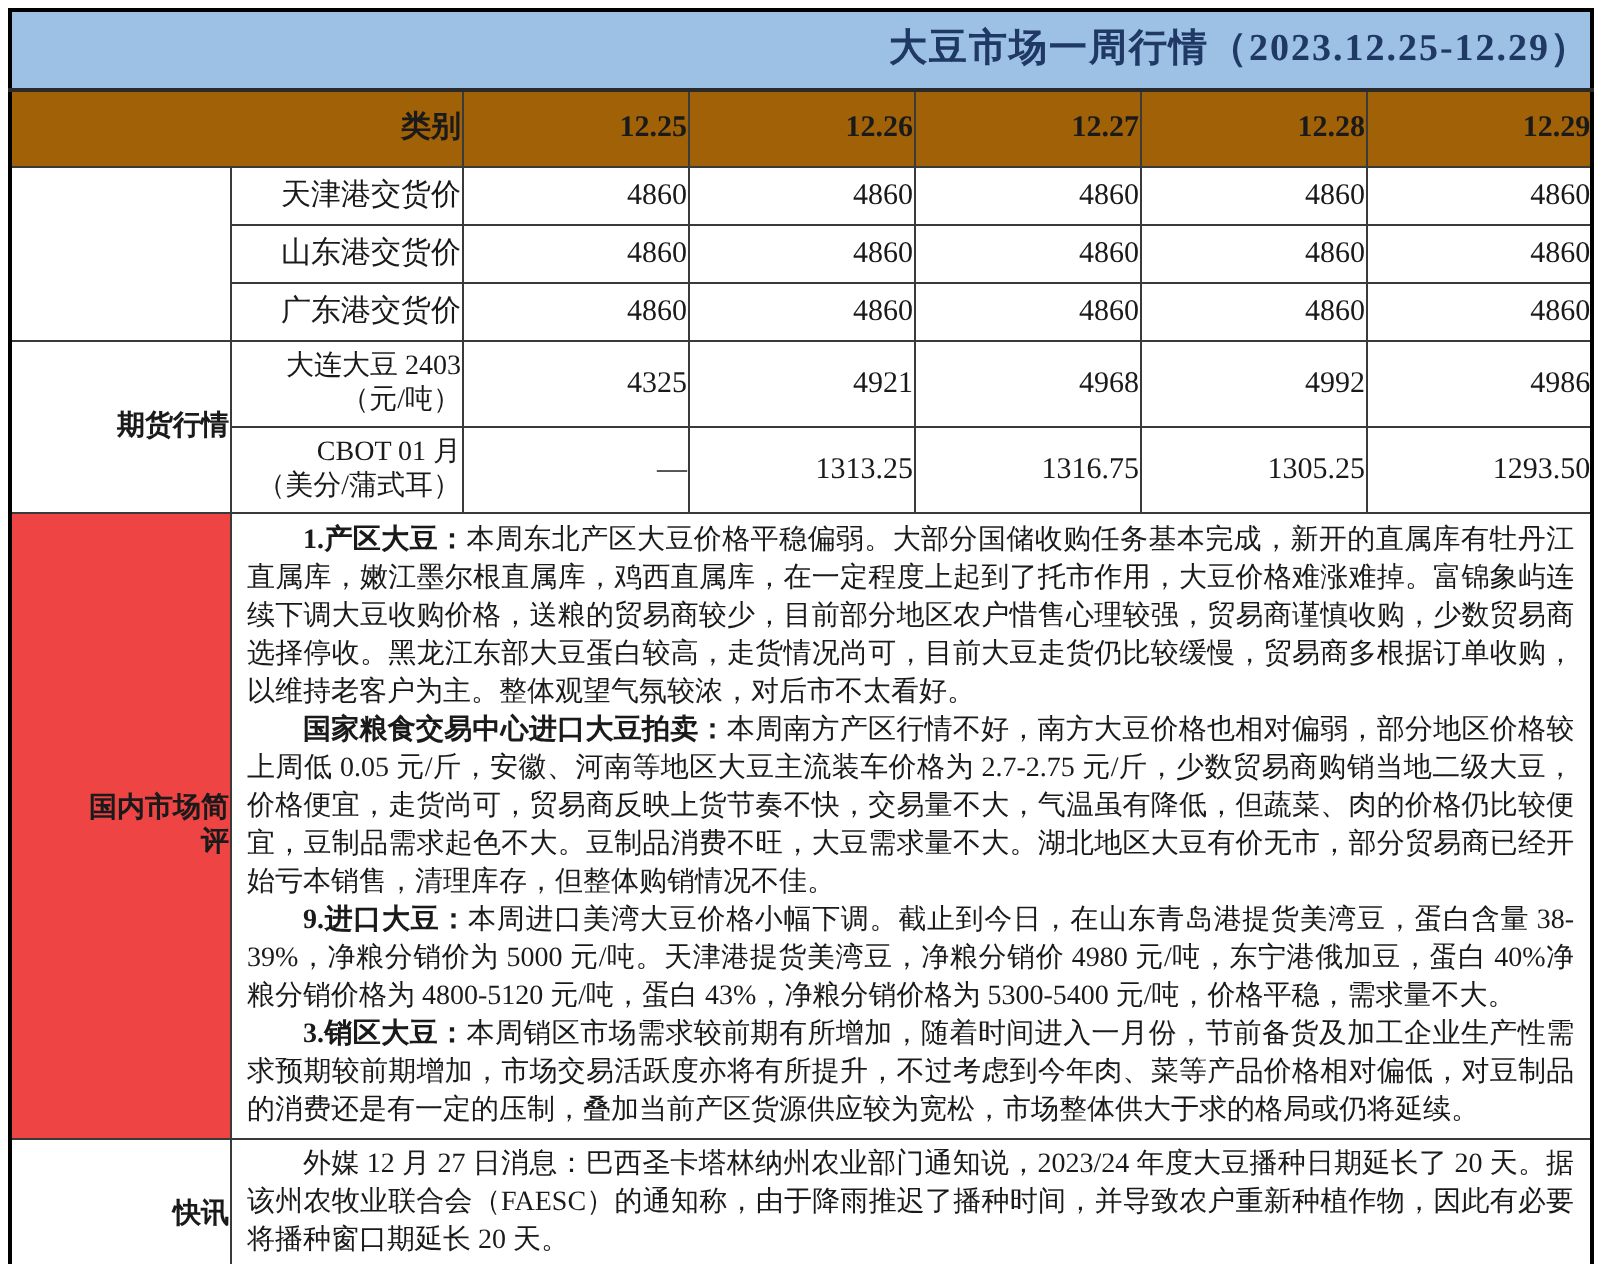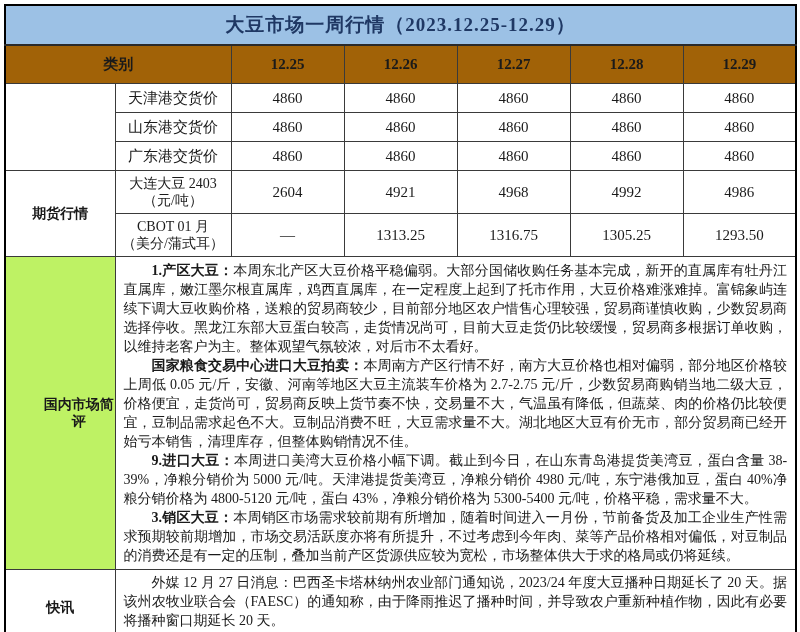--- a/index.html
+++ b/index.html
@@ -1,29 +1,29 @@
 <!DOCTYPE html>
 <html><head>
 <meta charset="utf-8">
 <style>
   html,body{margin:0;padding:0;background:#fff;width:800px;height:632px;overflow:hidden;
     font-family:"Liberation Serif","DejaVu Serif",serif;color:#1a1a1a;}
   .sheet{position:absolute;left:4px;top:4px;width:792px;}
   table{border-collapse:collapse;width:792px;table-layout:fixed;}
-  td{border:1px solid #3a3a3a;text-align:center;vertical-align:middle;padding:0;
+  td{border:1px solid #3a3a3a;text-align:right;vertical-align:middle;padding:0;
      font-size:15px;line-height:1.25;}
   table{border:2px solid #000;}
   .title-cell{background:#9cc1e5;color:#1f3864;font-weight:bold;font-size:19px;
      height:38px;border-bottom:2px solid #2a2a2a;letter-spacing:1px;}
   .hdr{background:#a16207;font-weight:bold;height:37px;font-size:15px;}
   .spot{height:29px;}
   .fut{height:43px;}
   .blank-cell{background:#fff;}
   .sec-label{font-weight:bold;background:#fff;font-size:14px;}
-  .sec-label.blue{background:#bef264;padding-left:37px;}
+  .sec-label.blue{background:#ef4444;padding-left:37px;}
   .name-cell{font-size:15px;}
   .sub{display:block;font-size:14px;}
   .body-cell{text-align:left;vertical-align:top;padding:4px 8px 2px 8px;background:#fff;}
   .body-cell p{margin:0;text-indent:2em;font-size:14px;line-height:19px;text-align:justify;}
   .body-cell p b{font-weight:bold;}
   .news-cell{text-align:left;vertical-align:top;padding:3px 8px 16px 8px;height:56px;}
   .news-cell p{margin:0;text-indent:2em;font-size:14px;line-height:19px;text-align:justify;}
 </style>
 </head>
 <body>
@@ -79,21 +79,21 @@
     <td>4860</td>
     <td>4860</td>
   </tr>
 
   <tr class="fut">
     <td class="sec-label" rowspan="2">期货行情</td>
     <td class="name-cell">
       <span class="sub">大连大豆 2403</span>
       <span class="sub">（元/吨）</span>
     </td>
-    <td>2604</td>
+    <td>4325</td>
     <td>4921</td>
     <td>4968</td>
     <td>4992</td>
     <td>4986</td>
   </tr>
   <tr class="fut">
     <td class="name-cell">
       <span class="sub">CBOT 01 月</span>
       <span class="sub">（美分/蒲式耳）</span>
     </td>

